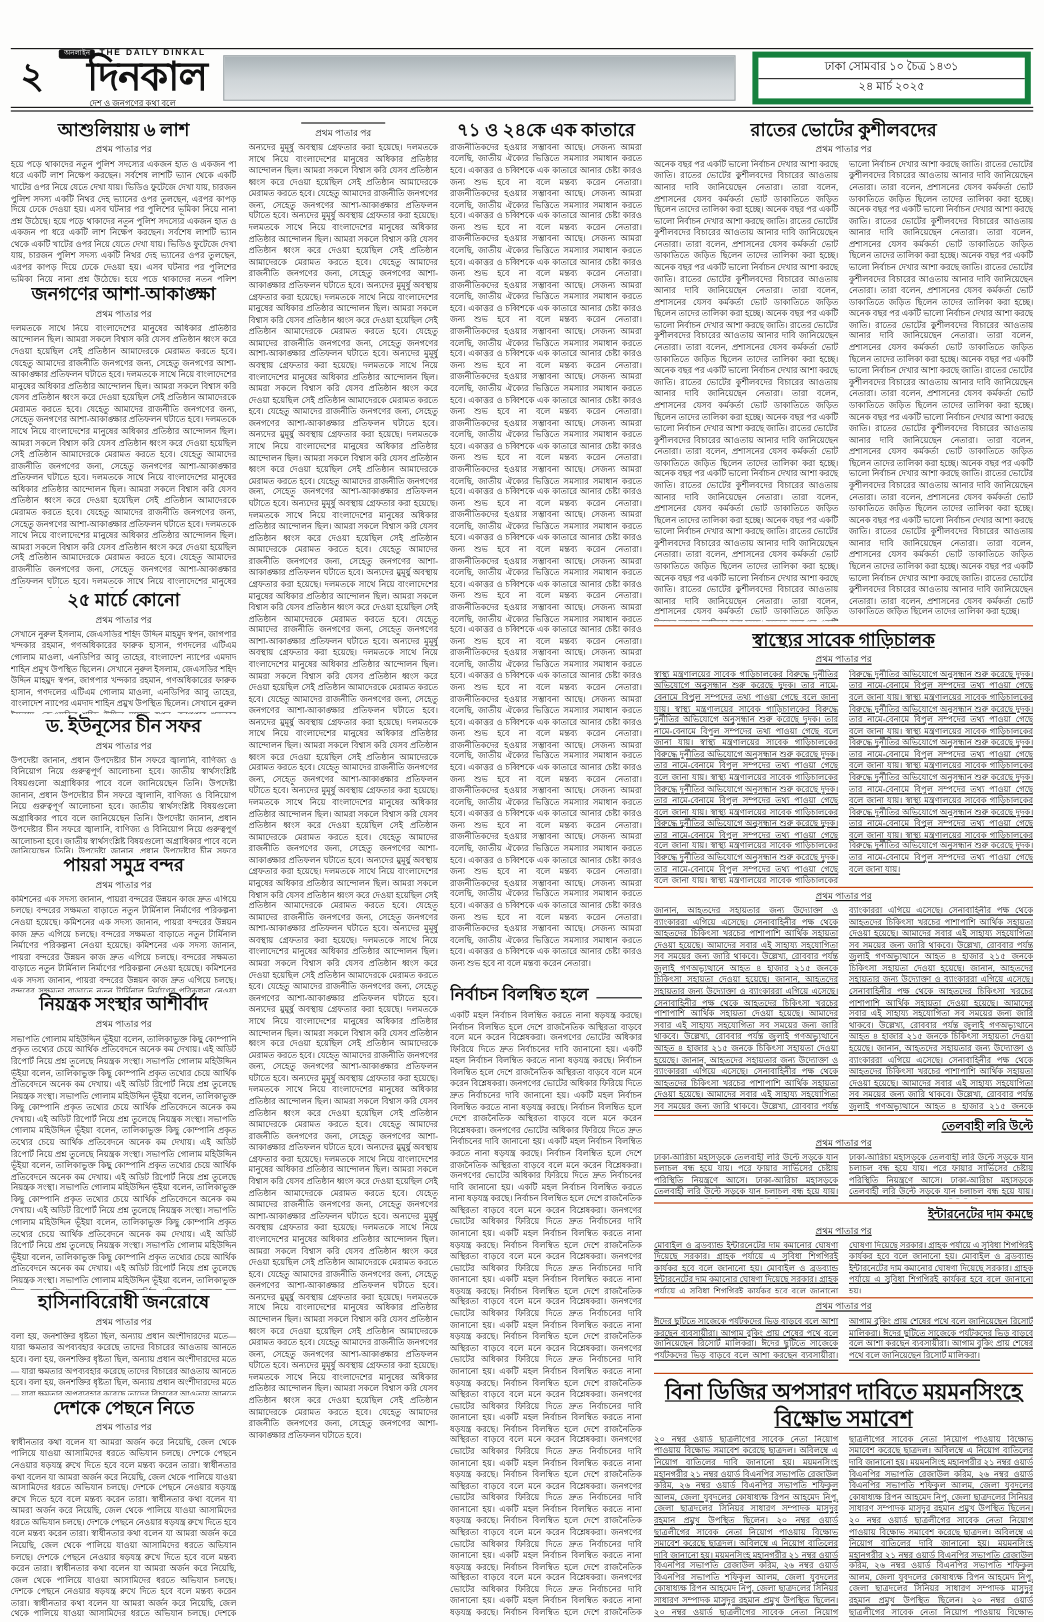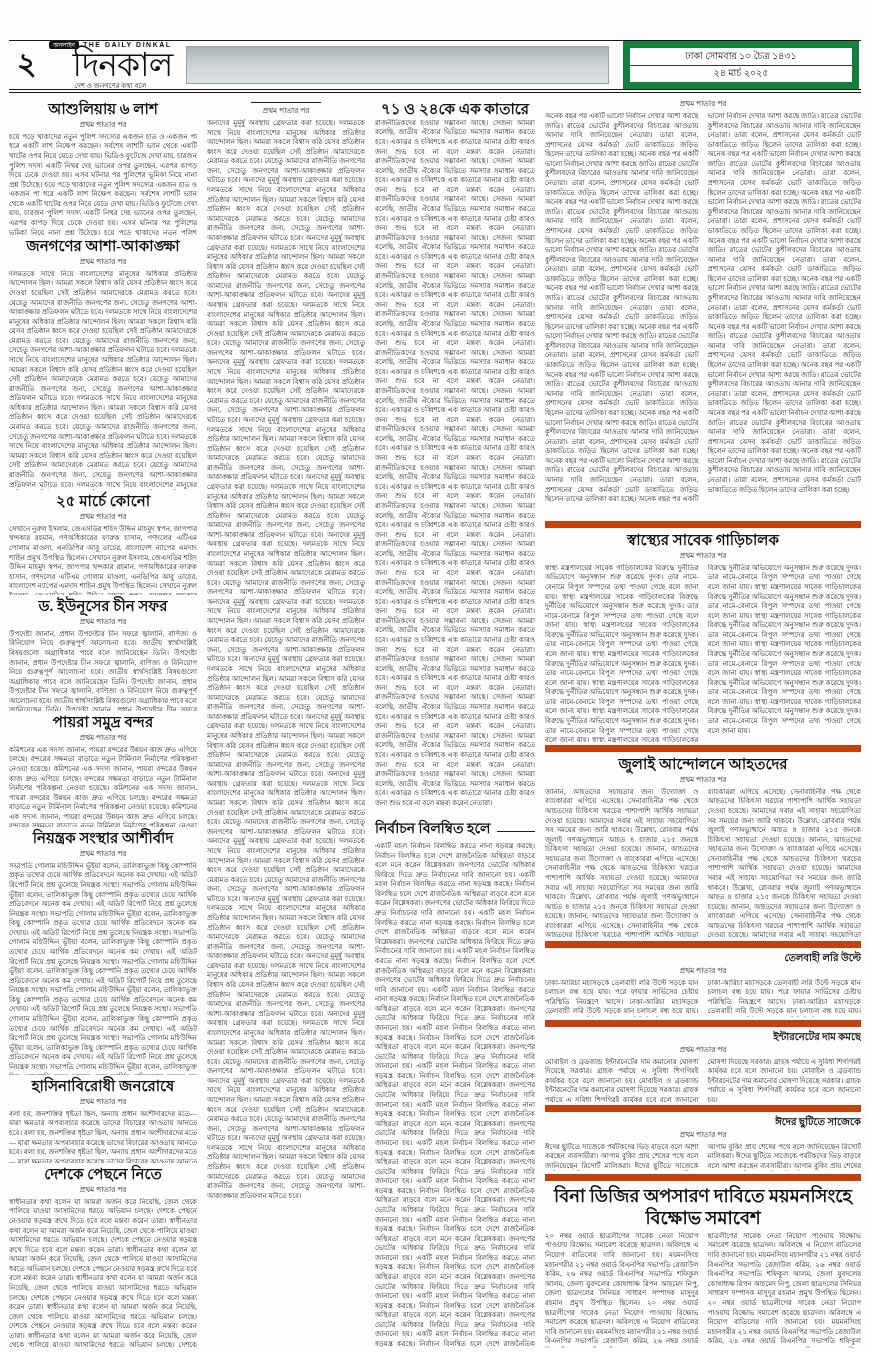--- a/index.html
+++ b/index.html
@@ -10,46 +10,46 @@
   }
   
   .top-rule{border-top:1.5px solid #1a1a1a;}
   .masthead{display:flex;align-items:center;gap:8px;height:46px;padding:1px 2px;}
   .pageno{font-size:30px;font-weight:bold;line-height:1;padding:0 4px 2px 6px;}
   .logoblock{display:flex;flex-direction:column;align-items:center;line-height:1;}
   .logotoprow{display:flex;align-items:center;gap:4px;}
   .online-badge{background:#141414;color:#fff;font-size:6px;padding:1px 4px;border-radius:2px;
     font-family:"Liberation Sans",sans-serif;}
   .eng-title{font-size:7px;font-weight:bold;letter-spacing:1.5px;font-family:"Liberation Sans",sans-serif;}
-  .logo{font-size:33px;font-weight:normal;letter-spacing:-1px;margin-left:24px;}
+  .logo{font-size:33px;font-weight:bold;letter-spacing:-1px;margin-left:24px;}
   .tagline{font-size:7px;margin-top:1px;}
   .banner{flex:1;height:36px;margin:0 6px;background:linear-gradient(180deg,#aab3b7,#cfd5d8 55%,#dde1e3);
     border:1px solid #9aa2a6;}
-  .datebox{width:222px;border:7px solid #15803d;text-align:center;font-size:9.5px;line-height:1.2;
+  .datebox{width:222px;border:5px solid #15803d;text-align:center;font-size:9.5px;line-height:1.2;
     background:#fff;}
   .datebox .r1{border-bottom:1px solid #333;padding:2.5px 2px;}
   .datebox .r2{padding:2.5px 2px;}
   .dbl-rule{border-top:1px solid #1a1a1a;border-bottom:1px solid #1a1a1a;height:2px;}
   
   .cols{display:flex;gap:10px;margin-top:5px;height:1250px;overflow:hidden;}
   .col{display:flex;flex-direction:column;overflow:hidden;min-width:0;}
   .c1{width:188px;}.c2{width:158px;}.c3{width:160px;}.cr{width:316px;}
   .article{display:flex;flex-direction:column;overflow:hidden;flex:0 0 auto;}
   .grow{flex:1 1 auto;}
   .hl{font-weight:bold;text-align:center;font-size:15px;line-height:1.12;padding:3px 0 1px;}
   .hl-sm{font-weight:bold;font-size:10px;line-height:1.15;padding:3px 0 1px;text-align:right;}
   .cont{text-align:center;font-size:7.5px;padding:0 0 2px;}
   .bd{font-size:7px;line-height:1.37;text-align:justify;overflow:hidden;flex:1 1 auto;
     word-break:break-word;color:#222;}
   .two-col{column-count:2;column-gap:9px;}
   .shortrule{border-top:1.5px solid #222;width:70px;margin:4px auto 2px;}
   .inline-hl{display:flex;align-items:center;gap:6px;padding:4px 0 1px;justify-content:flex-end;}
   .inline-hl .t{font-weight:bold;font-size:14px;white-space:nowrap;}
   .inline-hl .dash{flex:1;border-top:1.5px solid #222;margin-top:4px;}
-  .r-sep{border-top:7px solid #c2410c;margin-top:3px;padding-top:1px;}
+  .r-sep{border-top:1px solid #c2410c;margin-top:3px;padding-top:1px;text-decoration:underline;}
   .big-hl{font-weight:bold;font-size:18px;line-height:1.22;text-align:center;padding:4px 6px 2px;}
   .byline{font-weight:bold;font-size:8.5px;padding:1px 0 2px;}
 </style>
 </head>
 <body>
 
 <div class="sheet">
 
   <div class="top-rule"></div>
 
@@ -132,45 +132,44 @@
         <div class="inline-hl">
           <span class="t">নির্বাচন বিলম্বিত হলে</span>
           <span class="dash"></span>
         </div>
         <div class="bd">একটি মহল নির্বাচন বিলম্বিত করতে নানা ষড়যন্ত্র করছে। নির্বাচন বিলম্বিত হলে দেশে রাজনৈতিক অস্থিরতা বাড়বে বলে মনে করেন বিশ্লেষকরা। জনগণের ভোটের অধিকার ফিরিয়ে দিতে দ্রুত নির্বাচনের দাবি জানানো হয়। একটি মহল নির্বাচন বিলম্বিত করতে নানা ষড়যন্ত্র করছে। নির্বাচন বিলম্বিত হলে দেশে রাজনৈতিক অস্থিরতা বাড়বে বলে মনে করেন বিশ্লেষকরা। জনগণের ভোটের অধিকার ফিরিয়ে দিতে দ্রুত নির্বাচনের দাবি জানানো হয়। একটি মহল নির্বাচন বিলম্বিত করতে নানা ষড়যন্ত্র করছে। নির্বাচন বিলম্বিত হলে দেশে রাজনৈতিক অস্থিরতা বাড়বে বলে মনে করেন বিশ্লেষকরা। জনগণের ভোটের অধিকার ফিরিয়ে দিতে দ্রুত নির্বাচনের দাবি জানানো হয়। একটি মহল নির্বাচন বিলম্বিত করতে নানা ষড়যন্ত্র করছে। নির্বাচন বিলম্বিত হলে দেশে রাজনৈতিক অস্থিরতা বাড়বে বলে মনে করেন বিশ্লেষকরা। জনগণের ভোটের অধিকার ফিরিয়ে দিতে দ্রুত নির্বাচনের দাবি জানানো হয়। একটি মহল নির্বাচন বিলম্বিত করতে নানা ষড়যন্ত্র করছে। নির্বাচন বিলম্বিত হলে দেশে রাজনৈতিক অস্থিরতা বাড়বে বলে মনে করেন বিশ্লেষকরা। জনগণের ভোটের অধিকার ফিরিয়ে দিতে দ্রুত নির্বাচনের দাবি জানানো হয়। একটি মহল নির্বাচন বিলম্বিত করতে নানা ষড়যন্ত্র করছে। নির্বাচন বিলম্বিত হলে দেশে রাজনৈতিক অস্থিরতা বাড়বে বলে মনে করেন বিশ্লেষকরা। জনগণের ভোটের অধিকার ফিরিয়ে দিতে দ্রুত নির্বাচনের দাবি জানানো হয়। একটি মহল নির্বাচন বিলম্বিত করতে নানা ষড়যন্ত্র করছে। নির্বাচন বিলম্বিত হলে দেশে রাজনৈতিক অস্থিরতা বাড়বে বলে মনে করেন বিশ্লেষকরা। জনগণের ভোটের অধিকার ফিরিয়ে দিতে দ্রুত নির্বাচনের দাবি জানানো হয়। একটি মহল নির্বাচন বিলম্বিত করতে নানা ষড়যন্ত্র করছে। নির্বাচন বিলম্বিত হলে দেশে রাজনৈতিক অস্থিরতা বাড়বে বলে মনে করেন বিশ্লেষকরা। জনগণের ভোটের অধিকার ফিরিয়ে দিতে দ্রুত নির্বাচনের দাবি জানানো হয়। একটি মহল নির্বাচন বিলম্বিত করতে নানা ষড়যন্ত্র করছে। নির্বাচন বিলম্বিত হলে দেশে রাজনৈতিক অস্থিরতা বাড়বে বলে মনে করেন বিশ্লেষকরা। জনগণের ভোটের অধিকার ফিরিয়ে দিতে দ্রুত নির্বাচনের দাবি জানানো হয়। একটি মহল নির্বাচন বিলম্বিত করতে নানা ষড়যন্ত্র করছে। নির্বাচন বিলম্বিত হলে দেশে রাজনৈতিক অস্থিরতা বাড়বে বলে মনে করেন বিশ্লেষকরা। জনগণের ভোটের অধিকার ফিরিয়ে দিতে দ্রুত নির্বাচনের দাবি জানানো হয়। একটি মহল নির্বাচন বিলম্বিত করতে নানা ষড়যন্ত্র করছে। নির্বাচন বিলম্বিত হলে দেশে রাজনৈতিক অস্থিরতা বাড়বে বলে মনে করেন বিশ্লেষকরা। জনগণের ভোটের অধিকার ফিরিয়ে দিতে দ্রুত নির্বাচনের দাবি জানানো হয়। একটি মহল নির্বাচন বিলম্বিত করতে নানা ষড়যন্ত্র করছে। নির্বাচন বিলম্বিত হলে দেশে রাজনৈতিক অস্থিরতা বাড়বে বলে মনে করেন বিশ্লেষকরা। জনগণের ভোটের অধিকার ফিরিয়ে দিতে দ্রুত নির্বাচনের দাবি জানানো হয়। একটি মহল নির্বাচন বিলম্বিত করতে নানা ষড়যন্ত্র করছে। নির্বাচন বিলম্বিত হলে দেশে রাজনৈতিক অস্থিরতা বাড়বে বলে মনে করেন বিশ্লেষকরা। জনগণের ভোটের অধিকার ফিরিয়ে দিতে দ্রুত নির্বাচনের দাবি জানানো হয়। একটি মহল নির্বাচন বিলম্বিত করতে নানা ষড়যন্ত্র করছে। নির্বাচন বিলম্বিত হলে দেশে রাজনৈতিক অস্থিরতা বাড়বে বলে মনে করেন বিশ্লেষকরা। জনগণের ভোটের অধিকার ফিরিয়ে দিতে দ্রুত নির্বাচনের দাবি জানানো হয়। </div>
       </div>
     </div>
 
     <div class="col cr">
       <div class="article" style="height:420px">
+        <div class="hl">রাতের ভোটের কুশীলবদের</div>
         <div class="cont">প্রথম পাতার পর</div>
         <div class="bd two-col">অনেক বছর পর একটি ভালো নির্বাচন দেখার আশা করছে জাতি। রাতের ভোটের কুশীলবদের বিচারের আওতায় আনার দাবি জানিয়েছেন নেতারা। তারা বলেন, প্রশাসনের যেসব কর্মকর্তা ভোট ডাকাতিতে জড়িত ছিলেন তাদের তালিকা করা হচ্ছে। অনেক বছর পর একটি ভালো নির্বাচন দেখার আশা করছে জাতি। রাতের ভোটের কুশীলবদের বিচারের আওতায় আনার দাবি জানিয়েছেন নেতারা। তারা বলেন, প্রশাসনের যেসব কর্মকর্তা ভোট ডাকাতিতে জড়িত ছিলেন তাদের তালিকা করা হচ্ছে। অনেক বছর পর একটি ভালো নির্বাচন দেখার আশা করছে জাতি। রাতের ভোটের কুশীলবদের বিচারের আওতায় আনার দাবি জানিয়েছেন নেতারা। তারা বলেন, প্রশাসনের যেসব কর্মকর্তা ভোট ডাকাতিতে জড়িত ছিলেন তাদের তালিকা করা হচ্ছে। অনেক বছর পর একটি ভালো নির্বাচন দেখার আশা করছে জাতি। রাতের ভোটের কুশীলবদের বিচারের আওতায় আনার দাবি জানিয়েছেন নেতারা। তারা বলেন, প্রশাসনের যেসব কর্মকর্তা ভোট ডাকাতিতে জড়িত ছিলেন তাদের তালিকা করা হচ্ছে। অনেক বছর পর একটি ভালো নির্বাচন দেখার আশা করছে জাতি। রাতের ভোটের কুশীলবদের বিচারের আওতায় আনার দাবি জানিয়েছেন নেতারা। তারা বলেন, প্রশাসনের যেসব কর্মকর্তা ভোট ডাকাতিতে জড়িত ছিলেন তাদের তালিকা করা হচ্ছে। অনেক বছর পর একটি ভালো নির্বাচন দেখার আশা করছে জাতি। রাতের ভোটের কুশীলবদের বিচারের আওতায় আনার দাবি জানিয়েছেন নেতারা। তারা বলেন, প্রশাসনের যেসব কর্মকর্তা ভোট ডাকাতিতে জড়িত ছিলেন তাদের তালিকা করা হচ্ছে। অনেক বছর পর একটি ভালো নির্বাচন দেখার আশা করছে জাতি। রাতের ভোটের কুশীলবদের বিচারের আওতায় আনার দাবি জানিয়েছেন নেতারা। তারা বলেন, প্রশাসনের যেসব কর্মকর্তা ভোট ডাকাতিতে জড়িত ছিলেন তাদের তালিকা করা হচ্ছে। অনেক বছর পর একটি ভালো নির্বাচন দেখার আশা করছে জাতি। রাতের ভোটের কুশীলবদের বিচারের আওতায় আনার দাবি জানিয়েছেন নেতারা। তারা বলেন, প্রশাসনের যেসব কর্মকর্তা ভোট ডাকাতিতে জড়িত ছিলেন তাদের তালিকা করা হচ্ছে। অনেক বছর পর একটি ভালো নির্বাচন দেখার আশা করছে জাতি। রাতের ভোটের কুশীলবদের বিচারের আওতায় আনার দাবি জানিয়েছেন নেতারা। তারা বলেন, প্রশাসনের যেসব কর্মকর্তা ভোট ডাকাতিতে জড়িত ছিলেন তাদের তালিকা করা হচ্ছে। অনেক বছর পর একটি ভালো নির্বাচন দেখার আশা করছে জাতি। রাতের ভোটের কুশীলবদের বিচারের আওতায় আনার দাবি জানিয়েছেন নেতারা। তারা বলেন, প্রশাসনের যেসব কর্মকর্তা ভোট ডাকাতিতে জড়িত ছিলেন তাদের তালিকা করা হচ্ছে। অনেক বছর পর একটি ভালো নির্বাচন দেখার আশা করছে জাতি। রাতের ভোটের কুশীলবদের বিচারের আওতায় আনার দাবি জানিয়েছেন নেতারা। তারা বলেন, প্রশাসনের যেসব কর্মকর্তা ভোট ডাকাতিতে জড়িত ছিলেন তাদের তালিকা করা হচ্ছে। অনেক বছর পর একটি ভালো নির্বাচন দেখার আশা করছে জাতি। রাতের ভোটের কুশীলবদের বিচারের আওতায় আনার দাবি জানিয়েছেন নেতারা। তারা বলেন, প্রশাসনের যেসব কর্মকর্তা ভোট ডাকাতিতে জড়িত ছিলেন তাদের তালিকা করা হচ্ছে। অনেক বছর পর একটি ভালো নির্বাচন দেখার আশা করছে জাতি। রাতের ভোটের কুশীলবদের বিচারের আওতায় আনার দাবি জানিয়েছেন নেতারা। তারা বলেন, প্রশাসনের যেসব কর্মকর্তা ভোট ডাকাতিতে জড়িত ছিলেন তাদের তালিকা করা হচ্ছে। অনেক বছর পর একটি ভালো নির্বাচন দেখার আশা করছে জাতি। রাতের ভোটের কুশীলবদের বিচারের আওতায় আনার দাবি জানিয়েছেন নেতারা। তারা বলেন, প্রশাসনের যেসব কর্মকর্তা ভোট ডাকাতিতে জড়িত ছিলেন তাদের তালিকা করা হচ্ছে। অনেক বছর পর একটি ভালো নির্বাচন দেখার আশা করছে জাতি। রাতের ভোটের কুশীলবদের বিচারের আওতায় আনার দাবি জানিয়েছেন নেতারা। তারা বলেন, প্রশাসনের যেসব কর্মকর্তা ভোট ডাকাতিতে জড়িত ছিলেন তাদের তালিকা করা হচ্ছে। অনেক বছর পর একটি ভালো নির্বাচন দেখার আশা করছে জাতি। রাতের ভোটের কুশীলবদের বিচারের আওতায় আনার দাবি জানিয়েছেন নেতারা। তারা বলেন, প্রশাসনের যেসব কর্মকর্তা ভোট ডাকাতিতে জড়িত ছিলেন তাদের তালিকা করা হচ্ছে। অনেক বছর পর একটি ভালো নির্বাচন দেখার আশা করছে জাতি। রাতের ভোটের কুশীলবদের বিচারের আওতায় আনার দাবি জানিয়েছেন নেতারা। তারা বলেন, প্রশাসনের যেসব কর্মকর্তা ভোট ডাকাতিতে জড়িত ছিলেন তাদের তালিকা করা হচ্ছে। অনেক বছর পর একটি ভালো নির্বাচন দেখার আশা করছে জাতি। রাতের ভোটের কুশীলবদের বিচারের আওতায় আনার দাবি জানিয়েছেন নেতারা। তারা বলেন, প্রশাসনের যেসব কর্মকর্তা ভোট ডাকাতিতে জড়িত ছিলেন তাদের তালিকা করা হচ্ছে। </div>
       </div>
       <div class="article r-sep" style="height:213px">
         <div class="hl">স্বাস্থ্যের সাবেক গাড়িচালক</div>
         <div class="cont">প্রথম পাতার পর</div>
         <div class="bd two-col">স্বাস্থ্য মন্ত্রণালয়ের সাবেক গাড়িচালকের বিরুদ্ধে দুর্নীতির অভিযোগে অনুসন্ধান শুরু করেছে দুদক। তার নামে-বেনামে বিপুল সম্পদের তথ্য পাওয়া গেছে বলে জানা যায়। স্বাস্থ্য মন্ত্রণালয়ের সাবেক গাড়িচালকের বিরুদ্ধে দুর্নীতির অভিযোগে অনুসন্ধান শুরু করেছে দুদক। তার নামে-বেনামে বিপুল সম্পদের তথ্য পাওয়া গেছে বলে জানা যায়। স্বাস্থ্য মন্ত্রণালয়ের সাবেক গাড়িচালকের বিরুদ্ধে দুর্নীতির অভিযোগে অনুসন্ধান শুরু করেছে দুদক। তার নামে-বেনামে বিপুল সম্পদের তথ্য পাওয়া গেছে বলে জানা যায়। স্বাস্থ্য মন্ত্রণালয়ের সাবেক গাড়িচালকের বিরুদ্ধে দুর্নীতির অভিযোগে অনুসন্ধান শুরু করেছে দুদক। তার নামে-বেনামে বিপুল সম্পদের তথ্য পাওয়া গেছে বলে জানা যায়। স্বাস্থ্য মন্ত্রণালয়ের সাবেক গাড়িচালকের বিরুদ্ধে দুর্নীতির অভিযোগে অনুসন্ধান শুরু করেছে দুদক। তার নামে-বেনামে বিপুল সম্পদের তথ্য পাওয়া গেছে বলে জানা যায়। স্বাস্থ্য মন্ত্রণালয়ের সাবেক গাড়িচালকের বিরুদ্ধে দুর্নীতির অভিযোগে অনুসন্ধান শুরু করেছে দুদক। তার নামে-বেনামে বিপুল সম্পদের তথ্য পাওয়া গেছে বলে জানা যায়। স্বাস্থ্য মন্ত্রণালয়ের সাবেক গাড়িচালকের বিরুদ্ধে দুর্নীতির অভিযোগে অনুসন্ধান শুরু করেছে দুদক। তার নামে-বেনামে বিপুল সম্পদের তথ্য পাওয়া গেছে বলে জানা যায়। স্বাস্থ্য মন্ত্রণালয়ের সাবেক গাড়িচালকের বিরুদ্ধে দুর্নীতির অভিযোগে অনুসন্ধান শুরু করেছে দুদক। তার নামে-বেনামে বিপুল সম্পদের তথ্য পাওয়া গেছে বলে জানা যায়। স্বাস্থ্য মন্ত্রণালয়ের সাবেক গাড়িচালকের বিরুদ্ধে দুর্নীতির অভিযোগে অনুসন্ধান শুরু করেছে দুদক। তার নামে-বেনামে বিপুল সম্পদের তথ্য পাওয়া গেছে বলে জানা যায়। স্বাস্থ্য মন্ত্রণালয়ের সাবেক গাড়িচালকের বিরুদ্ধে দুর্নীতির অভিযোগে অনুসন্ধান শুরু করেছে দুদক। তার নামে-বেনামে বিপুল সম্পদের তথ্য পাওয়া গেছে বলে জানা যায়। স্বাস্থ্য মন্ত্রণালয়ের সাবেক গাড়িচালকের বিরুদ্ধে দুর্নীতির অভিযোগে অনুসন্ধান শুরু করেছে দুদক। তার নামে-বেনামে বিপুল সম্পদের তথ্য পাওয়া গেছে বলে জানা যায়। স্বাস্থ্য মন্ত্রণালয়ের সাবেক গাড়িচালকের বিরুদ্ধে দুর্নীতির অভিযোগে অনুসন্ধান শুরু করেছে দুদক। তার নামে-বেনামে বিপুল সম্পদের তথ্য পাওয়া গেছে বলে জানা যায়। </div>
       </div>
       <div class="article r-sep" style="height:185px">
-        <div class="hl">জুলাই আন্দোলনে আহতদের</div>
         <div class="cont">প্রথম পাতার পর</div>
         <div class="bd two-col">জানান, আহতদের সহায়তার জন্য উদ্যোক্তা ও ব্যাংকাররা এগিয়ে এসেছে। সেনাবাহিনীর পক্ষ থেকে আহতদের চিকিৎসা খরচের পাশাপাশি আর্থিক সহায়তা দেওয়া হয়েছে। আমাদের সবার এই সাহায্য সহযোগিতা সব সময়ের জন্য জারি থাকবে। উল্লেখ্য, রোববার পর্যন্ত জুলাই গণঅভ্যুত্থানে আহত ৪ হাজার ২১৫ জনকে চিকিৎসা সহায়তা দেওয়া হয়েছে। জানান, আহতদের সহায়তার জন্য উদ্যোক্তা ও ব্যাংকাররা এগিয়ে এসেছে। সেনাবাহিনীর পক্ষ থেকে আহতদের চিকিৎসা খরচের পাশাপাশি আর্থিক সহায়তা দেওয়া হয়েছে। আমাদের সবার এই সাহায্য সহযোগিতা সব সময়ের জন্য জারি থাকবে। উল্লেখ্য, রোববার পর্যন্ত জুলাই গণঅভ্যুত্থানে আহত ৪ হাজার ২১৫ জনকে চিকিৎসা সহায়তা দেওয়া হয়েছে। জানান, আহতদের সহায়তার জন্য উদ্যোক্তা ও ব্যাংকাররা এগিয়ে এসেছে। সেনাবাহিনীর পক্ষ থেকে আহতদের চিকিৎসা খরচের পাশাপাশি আর্থিক সহায়তা দেওয়া হয়েছে। আমাদের সবার এই সাহায্য সহযোগিতা সব সময়ের জন্য জারি থাকবে। উল্লেখ্য, রোববার পর্যন্ত জুলাই গণঅভ্যুত্থানে আহত ৪ হাজার ২১৫ জনকে চিকিৎসা সহায়তা দেওয়া হয়েছে। জানান, আহতদের সহায়তার জন্য উদ্যোক্তা ও ব্যাংকাররা এগিয়ে এসেছে। সেনাবাহিনীর পক্ষ থেকে আহতদের চিকিৎসা খরচের পাশাপাশি আর্থিক সহায়তা দেওয়া হয়েছে। আমাদের সবার এই সাহায্য সহযোগিতা সব সময়ের জন্য জারি থাকবে। উল্লেখ্য, রোববার পর্যন্ত জুলাই গণঅভ্যুত্থানে আহত ৪ হাজার ২১৫ জনকে চিকিৎসা সহায়তা দেওয়া হয়েছে। জানান, আহতদের সহায়তার জন্য উদ্যোক্তা ও ব্যাংকাররা এগিয়ে এসেছে। সেনাবাহিনীর পক্ষ থেকে আহতদের চিকিৎসা খরচের পাশাপাশি আর্থিক সহায়তা দেওয়া হয়েছে। আমাদের সবার এই সাহায্য সহযোগিতা সব সময়ের জন্য জারি থাকবে। উল্লেখ্য, রোববার পর্যন্ত জুলাই গণঅভ্যুত্থানে আহত ৪ হাজার ২১৫ জনকে চিকিৎসা সহায়তা দেওয়া হয়েছে। জানান, আহতদের সহায়তার জন্য উদ্যোক্তা ও ব্যাংকাররা এগিয়ে এসেছে। সেনাবাহিনীর পক্ষ থেকে আহতদের চিকিৎসা খরচের পাশাপাশি আর্থিক সহায়তা দেওয়া হয়েছে। আমাদের সবার এই সাহায্য সহযোগিতা সব সময়ের জন্য জারি থাকবে। উল্লেখ্য, রোববার পর্যন্ত জুলাই গণঅভ্যুত্থানে আহত ৪ হাজার ২১৫ জনকে চিকিৎসা সহায়তা দেওয়া হয়েছে। জানান, আহতদের সহায়তার জন্য উদ্যোক্তা ও ব্যাংকাররা এগিয়ে এসেছে। সেনাবাহিনীর পক্ষ থেকে আহতদের চিকিৎসা খরচের পাশাপাশি আর্থিক সহায়তা দেওয়া হয়েছে। আমাদের সবার এই সাহায্য সহযোগিতা সব সময়ের জন্য জারি থাকবে। উল্লেখ্য, রোববার পর্যন্ত জুলাই গণঅভ্যুত্থানে আহত ৪ হাজার ২১৫ জনকে চিকিৎসা সহায়তা দেওয়া হয়েছে। জানান, আহতদের সহায়তার জন্য উদ্যোক্তা ও ব্যাংকাররা এগিয়ে এসেছে। সেনাবাহিনীর পক্ষ থেকে আহতদের চিকিৎসা খরচের পাশাপাশি আর্থিক সহায়তা দেওয়া হয়েছে। আমাদের সবার এই সাহায্য সহযোগিতা সব সময়ের জন্য জারি থাকবে। উল্লেখ্য, রোববার পর্যন্ত জুলাই গণঅভ্যুত্থানে আহত ৪ হাজার ২১৫ জনকে চিকিৎসা সহায়তা দেওয়া হয়েছে। </div>
       </div>
       <div class="article r-sep" style="height:68px">
         <div class="hl-sm">তেলবাহী লরি উল্টে</div>
         <div class="cont">প্রথম পাতার পর</div>
         <div class="bd two-col">ঢাকা-আরিচা মহাসড়কে তেলবাহী লরি উল্টে সড়কে যান চলাচল বন্ধ হয়ে যায়। পরে ফায়ার সার্ভিসের চেষ্টায় পরিস্থিতি নিয়ন্ত্রণে আসে। ঢাকা-আরিচা মহাসড়কে তেলবাহী লরি উল্টে সড়কে যান চলাচল বন্ধ হয়ে যায়। পরে ফায়ার সার্ভিসের চেষ্টায় পরিস্থিতি নিয়ন্ত্রণে আসে। ঢাকা-আরিচা মহাসড়কে তেলবাহী লরি উল্টে সড়কে যান চলাচল বন্ধ হয়ে যায়। পরে ফায়ার সার্ভিসের চেষ্টায় পরিস্থিতি নিয়ন্ত্রণে আসে। ঢাকা-আরিচা মহাসড়কে তেলবাহী লরি উল্টে সড়কে যান চলাচল বন্ধ হয়ে যায়। পরে ফায়ার সার্ভিসের চেষ্টায় পরিস্থিতি নিয়ন্ত্রণে আসে। </div>
       </div>
       <div class="article r-sep" style="height:74px">
         <div class="hl-sm">ইন্টারনেটের দাম কমছে</div>
         <div class="cont">প্রথম পাতার পর</div>
         <div class="bd two-col">মোবাইল ও ব্রডব্যান্ড ইন্টারনেটের দাম কমানোর ঘোষণা দিয়েছে সরকার। গ্রাহক পর্যায়ে এ সুবিধা শিগগিরই কার্যকর হবে বলে জানানো হয়। মোবাইল ও ব্রডব্যান্ড ইন্টারনেটের দাম কমানোর ঘোষণা দিয়েছে সরকার। গ্রাহক পর্যায়ে এ সুবিধা শিগগিরই কার্যকর হবে বলে জানানো হয়। মোবাইল ও ব্রডব্যান্ড ইন্টারনেটের দাম কমানোর ঘোষণা দিয়েছে সরকার। গ্রাহক পর্যায়ে এ সুবিধা শিগগিরই কার্যকর হবে বলে জানানো হয়। মোবাইল ও ব্রডব্যান্ড ইন্টারনেটের দাম কমানোর ঘোষণা দিয়েছে সরকার। গ্রাহক পর্যায়ে এ সুবিধা শিগগিরই কার্যকর হবে বলে জানানো হয়। </div>
       </div>
       <div class="article r-sep" style="height:58px">
-        <div class="hl-sm">ঈদের ছুটিতে সাজেকে</div>
         <div class="cont">প্রথম পাতার পর</div>
         <div class="bd two-col">ঈদের ছুটিতে সাজেকে পর্যটকদের ভিড় বাড়বে বলে আশা করছেন ব্যবসায়ীরা। আগাম বুকিং প্রায় শেষের পথে বলে জানিয়েছেন রিসোর্ট মালিকরা। ঈদের ছুটিতে সাজেকে পর্যটকদের ভিড় বাড়বে বলে আশা করছেন ব্যবসায়ীরা। আগাম বুকিং প্রায় শেষের পথে বলে জানিয়েছেন রিসোর্ট মালিকরা। ঈদের ছুটিতে সাজেকে পর্যটকদের ভিড় বাড়বে বলে আশা করছেন ব্যবসায়ীরা। আগাম বুকিং প্রায় শেষের পথে বলে জানিয়েছেন রিসোর্ট মালিকরা। </div>
       </div>
       <div class="article r-sep grow">
         <div class="big-hl">বিনা ডিজির অপসারণ দাবিতে ময়মনসিংহে বিক্ষোভ সমাবেশ</div>
         <div class="bd two-col">২০ নম্বর ওয়ার্ড ছাত্রলীগের সাবেক নেতা নিয়োগ পাওয়ায় বিক্ষোভ সমাবেশ করেছে ছাত্রদল। অবিলম্বে এ নিয়োগ বাতিলের দাবি জানানো হয়। ময়মনসিংহ মহানগরীর ২১ নম্বর ওয়ার্ড বিএনপির সভাপতি রেজাউল করিম, ২৬ নম্বর ওয়ার্ড বিএনপির সভাপতি শফিকুল আলম, জেলা যুবদলের কোষাধ্যক্ষ রিপন আহমেদ নিপু, জেলা ছাত্রদলের সিনিয়র সাধারণ সম্পাদক মাসুদুর রহমান প্রমুখ উপস্থিত ছিলেন। ২০ নম্বর ওয়ার্ড ছাত্রলীগের সাবেক নেতা নিয়োগ পাওয়ায় বিক্ষোভ সমাবেশ করেছে ছাত্রদল। অবিলম্বে এ নিয়োগ বাতিলের দাবি জানানো হয়। ময়মনসিংহ মহানগরীর ২১ নম্বর ওয়ার্ড বিএনপির সভাপতি রেজাউল করিম, ২৬ নম্বর ওয়ার্ড বিএনপির সভাপতি শফিকুল আলম, জেলা যুবদলের কোষাধ্যক্ষ রিপন আহমেদ নিপু, জেলা ছাত্রদলের সিনিয়র সাধারণ সম্পাদক মাসুদুর রহমান প্রমুখ উপস্থিত ছিলেন। ২০ নম্বর ওয়ার্ড ছাত্রলীগের সাবেক নেতা নিয়োগ পাওয়ায় বিক্ষোভ সমাবেশ করেছে ছাত্রদল। অবিলম্বে এ নিয়োগ বাতিলের দাবি জানানো হয়। ময়মনসিংহ মহানগরীর ২১ নম্বর ওয়ার্ড বিএনপির সভাপতি রেজাউল করিম, ২৬ নম্বর ওয়ার্ড বিএনপির সভাপতি শফিকুল আলম, জেলা যুবদলের কোষাধ্যক্ষ রিপন আহমেদ নিপু, জেলা ছাত্রদলের সিনিয়র সাধারণ সম্পাদক মাসুদুর রহমান প্রমুখ উপস্থিত ছিলেন। ২০ নম্বর ওয়ার্ড ছাত্রলীগের সাবেক নেতা নিয়োগ পাওয়ায় বিক্ষোভ সমাবেশ করেছে ছাত্রদল। অবিলম্বে এ নিয়োগ বাতিলের দাবি জানানো হয়। ময়মনসিংহ মহানগরীর ২১ নম্বর ওয়ার্ড বিএনপির সভাপতি রেজাউল করিম, ২৬ নম্বর ওয়ার্ড বিএনপির সভাপতি শফিকুল আলম, জেলা যুবদলের কোষাধ্যক্ষ রিপন আহমেদ নিপু, জেলা ছাত্রদলের সিনিয়র সাধারণ সম্পাদক মাসুদুর রহমান প্রমুখ উপস্থিত ছিলেন। ২০ নম্বর ওয়ার্ড ছাত্রলীগের সাবেক নেতা নিয়োগ পাওয়ায় বিক্ষোভ সমাবেশ করেছে ছাত্রদল। অবিলম্বে এ নিয়োগ বাতিলের দাবি জানানো হয়। ময়মনসিংহ মহানগরীর ২১ নম্বর ওয়ার্ড বিএনপির সভাপতি রেজাউল করিম, ২৬ নম্বর ওয়ার্ড বিএনপির সভাপতি শফিকুল আলম, জেলা যুবদলের কোষাধ্যক্ষ রিপন আহমেদ নিপু, জেলা ছাত্রদলের সিনিয়র সাধারণ সম্পাদক মাসুদুর রহমান প্রমুখ উপস্থিত ছিলেন। ২০ নম্বর ওয়ার্ড ছাত্রলীগের সাবেক নেতা নিয়োগ পাওয়ায় বিক্ষোভ সমাবেশ করেছে ছাত্রদল। অবিলম্বে এ নিয়োগ বাতিলের দাবি জানানো হয়। ময়মনসিংহ মহানগরীর ২১ নম্বর ওয়ার্ড বিএনপির সভাপতি রেজাউল করিম, ২৬ নম্বর ওয়ার্ড বিএনপির সভাপতি শফিকুল আলম, জেলা যুবদলের কোষাধ্যক্ষ রিপন আহমেদ নিপু, জেলা ছাত্রদলের সিনিয়র সাধারণ সম্পাদক মাসুদুর রহমান প্রমুখ উপস্থিত ছিলেন। </div>
       </div>
     </div>
 
   </div>

